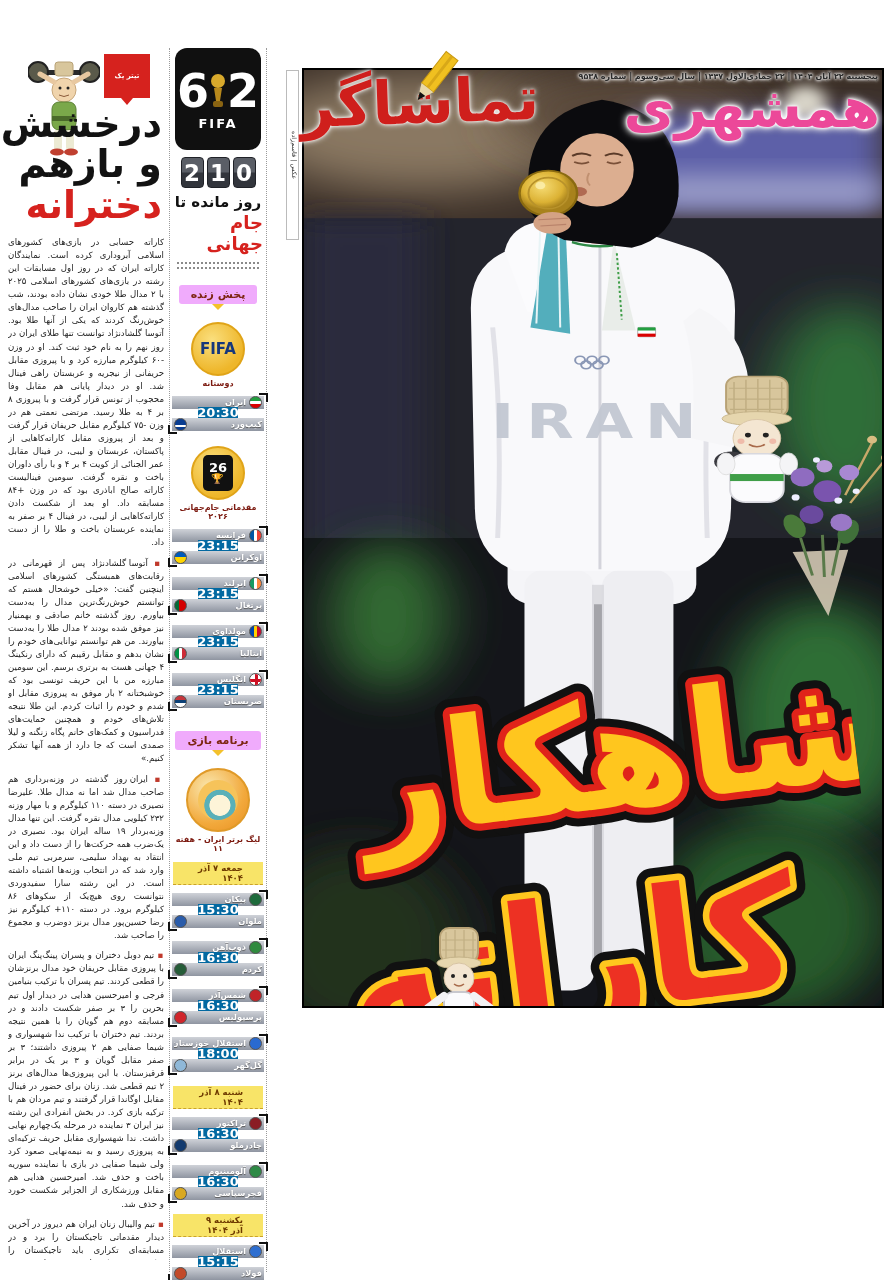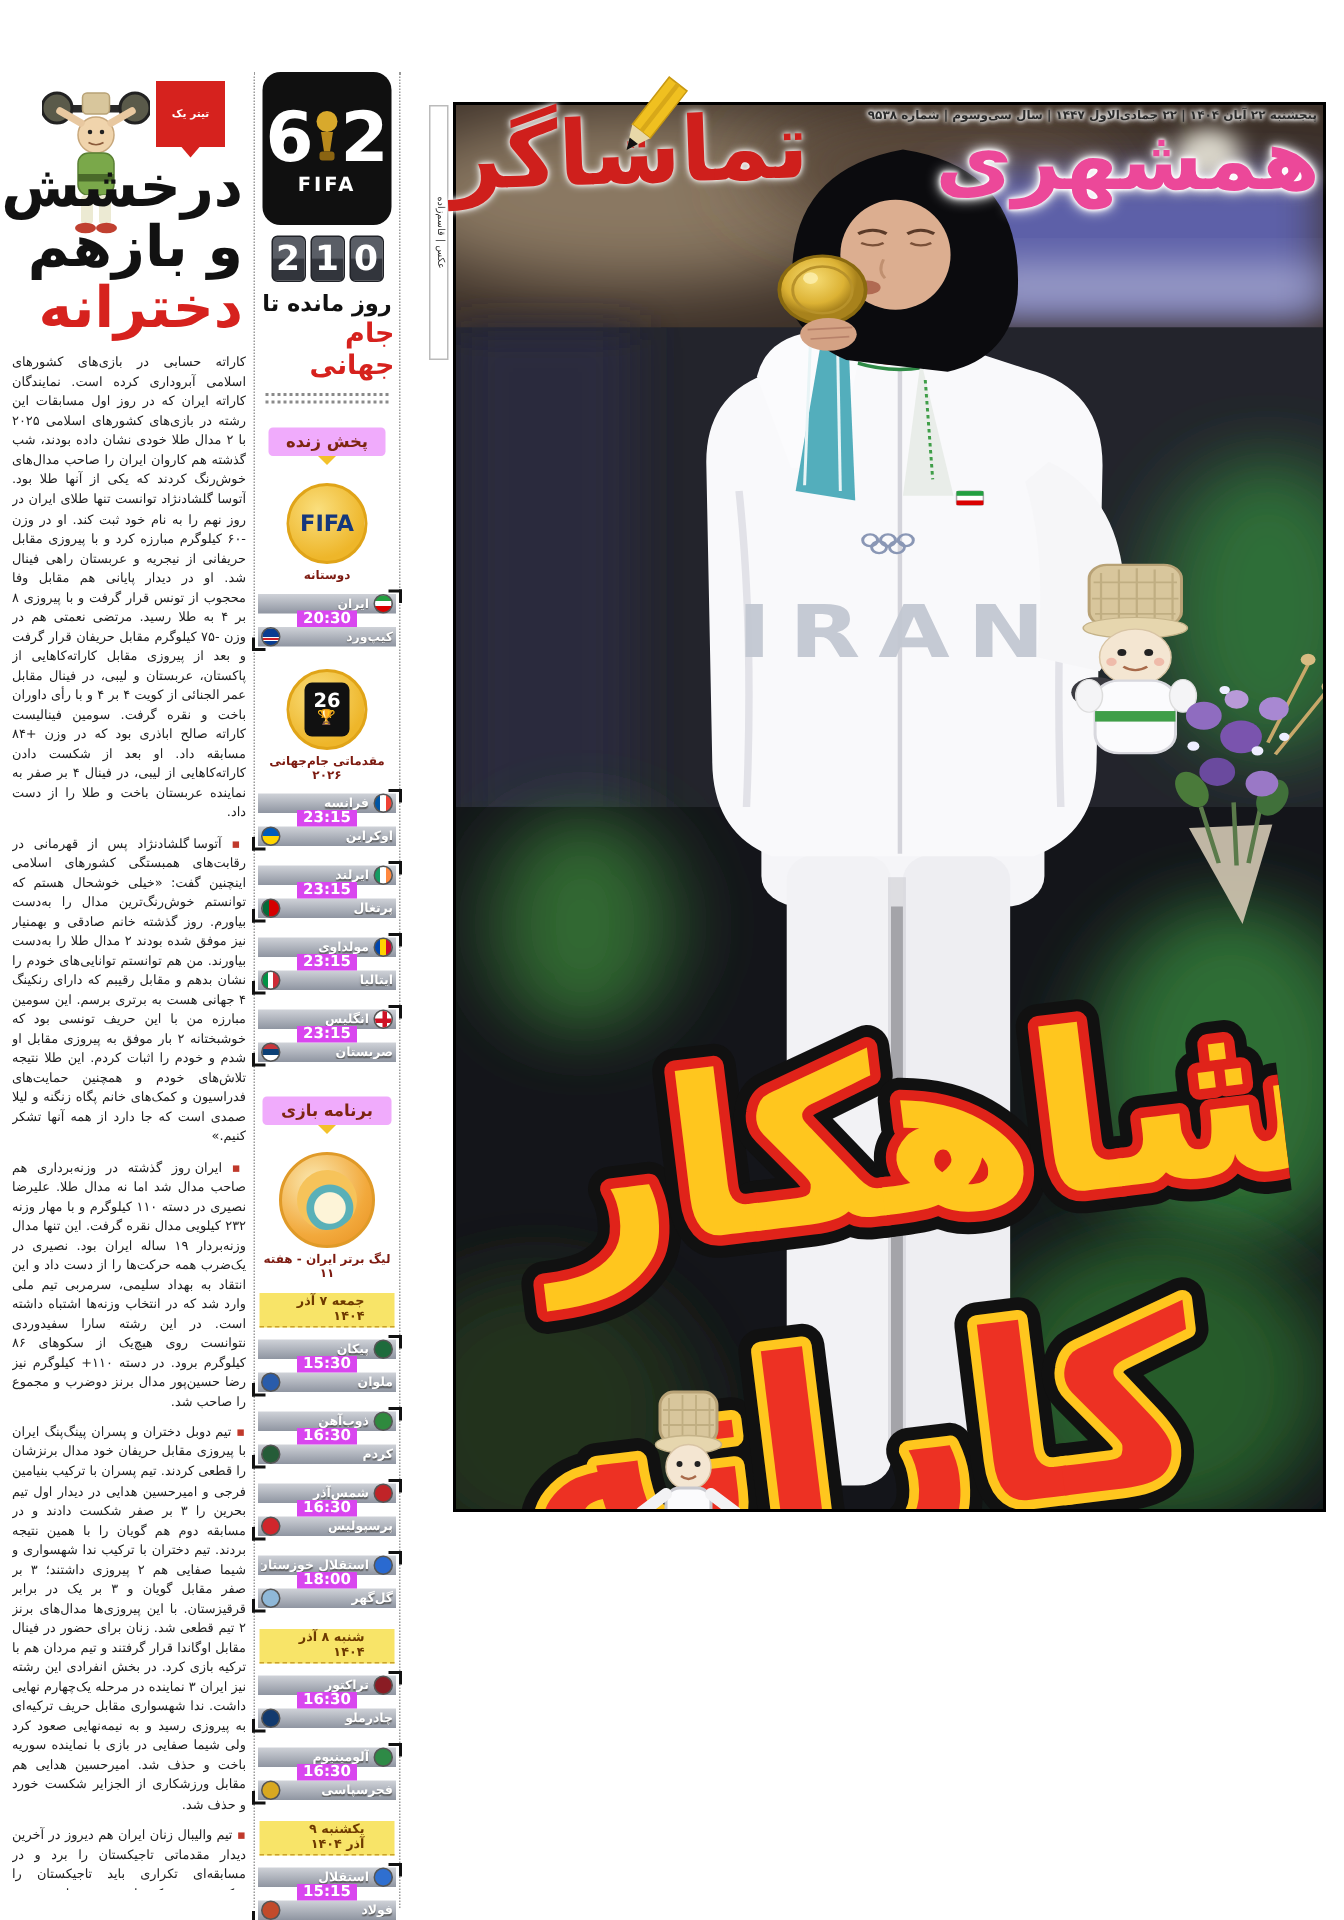--- a/index.html
+++ b/index.html
@@ -66,22 +66,22 @@
   .league-swirl{width:40px;height:40px;border-radius:50%;background:radial-gradient(circle at 60% 60%,#fdf4d8 30%,#5ab0b8 32% 45%,#f6c35a 47%);transform:rotate(25deg);}
   .section-label{font-size:8px;font-weight:bold;color:#7c1a10;margin:3px 0 3px;text-align:center;line-height:1.2;flex:0 0 auto;}
   .date-pill{background:#f8e468;color:#6e3a00;font-size:8.5px;font-weight:bold;padding:1px 20px;margin:5px 0 4px;border-bottom:1px dashed #caa22a;flex:0 0 auto;}
 
   .match{width:92px;position:relative;margin:4px 0 9px;flex:0 0 auto;}
   .match::before{content:"";position:absolute;right:-4px;top:-3px;width:7px;height:7px;border-right:2px solid #111;border-top:2px solid #111;}
   .match::after{content:"";position:absolute;left:-4px;bottom:-3px;width:7px;height:7px;border-left:2px solid #111;border-bottom:2px solid #111;}
   .mbar{height:13px;background:linear-gradient(#cfd2d8,#8f95a1);display:flex;align-items:center;gap:3px;padding:0 2px;}
   .mbar.top{margin-bottom:9px;}
   .mname{flex:1;font-size:8.3px;font-weight:bold;color:#fff;text-shadow:0 1px 1px #555;white-space:nowrap;overflow:hidden;text-align:right;}
-  .mtime{position:absolute;left:50%;top:11px;transform:translateX(-50%);width:40px;height:11px;background:#d946ef;color:#fff;
-    font-size:10px;font-weight:bold;display:flex;align-items:center;justify-content:center;z-index:2;direction:ltr;}
+  .mtime{position:absolute;left:50%;top:11px;transform:translateX(-50%);width:40px;height:11px;background:#0369a1;color:#fff;
+    font-size:13px;font-weight:bold;display:flex;align-items:center;justify-content:center;z-index:2;direction:ltr;}
   .flag,.club{width:13px;height:13px;border-radius:50%;border:1px solid #555;flex:0 0 13px;}
 
   .f-iran{background:linear-gradient(180deg,#239f40 33%,#fff 33% 66%,#da0000 66%);}
   .f-cpv{background:linear-gradient(180deg,#0a3d91 52%,#fff 52% 60%,#cf2027 60% 68%,#fff 68% 76%,#0a3d91 76%);}
   .f-fra{background:linear-gradient(90deg,#0055a4 33%,#fff 33% 66%,#ef4135 66%);}
   .f-ukr{background:linear-gradient(180deg,#005bbb 50%,#ffd500 50%);}
   .f-irl{background:linear-gradient(90deg,#169b62 33%,#fff 33% 66%,#ff883e 66%);}
   .f-por{background:linear-gradient(90deg,#046a38 40%,#d40000 40%);}
   .f-mda{background:linear-gradient(90deg,#0046ae 33%,#ffd200 33% 66%,#cc092f 66%);}
   .f-ita{background:linear-gradient(90deg,#009246 33%,#fff 33% 66%,#ce2b37 66%);}

